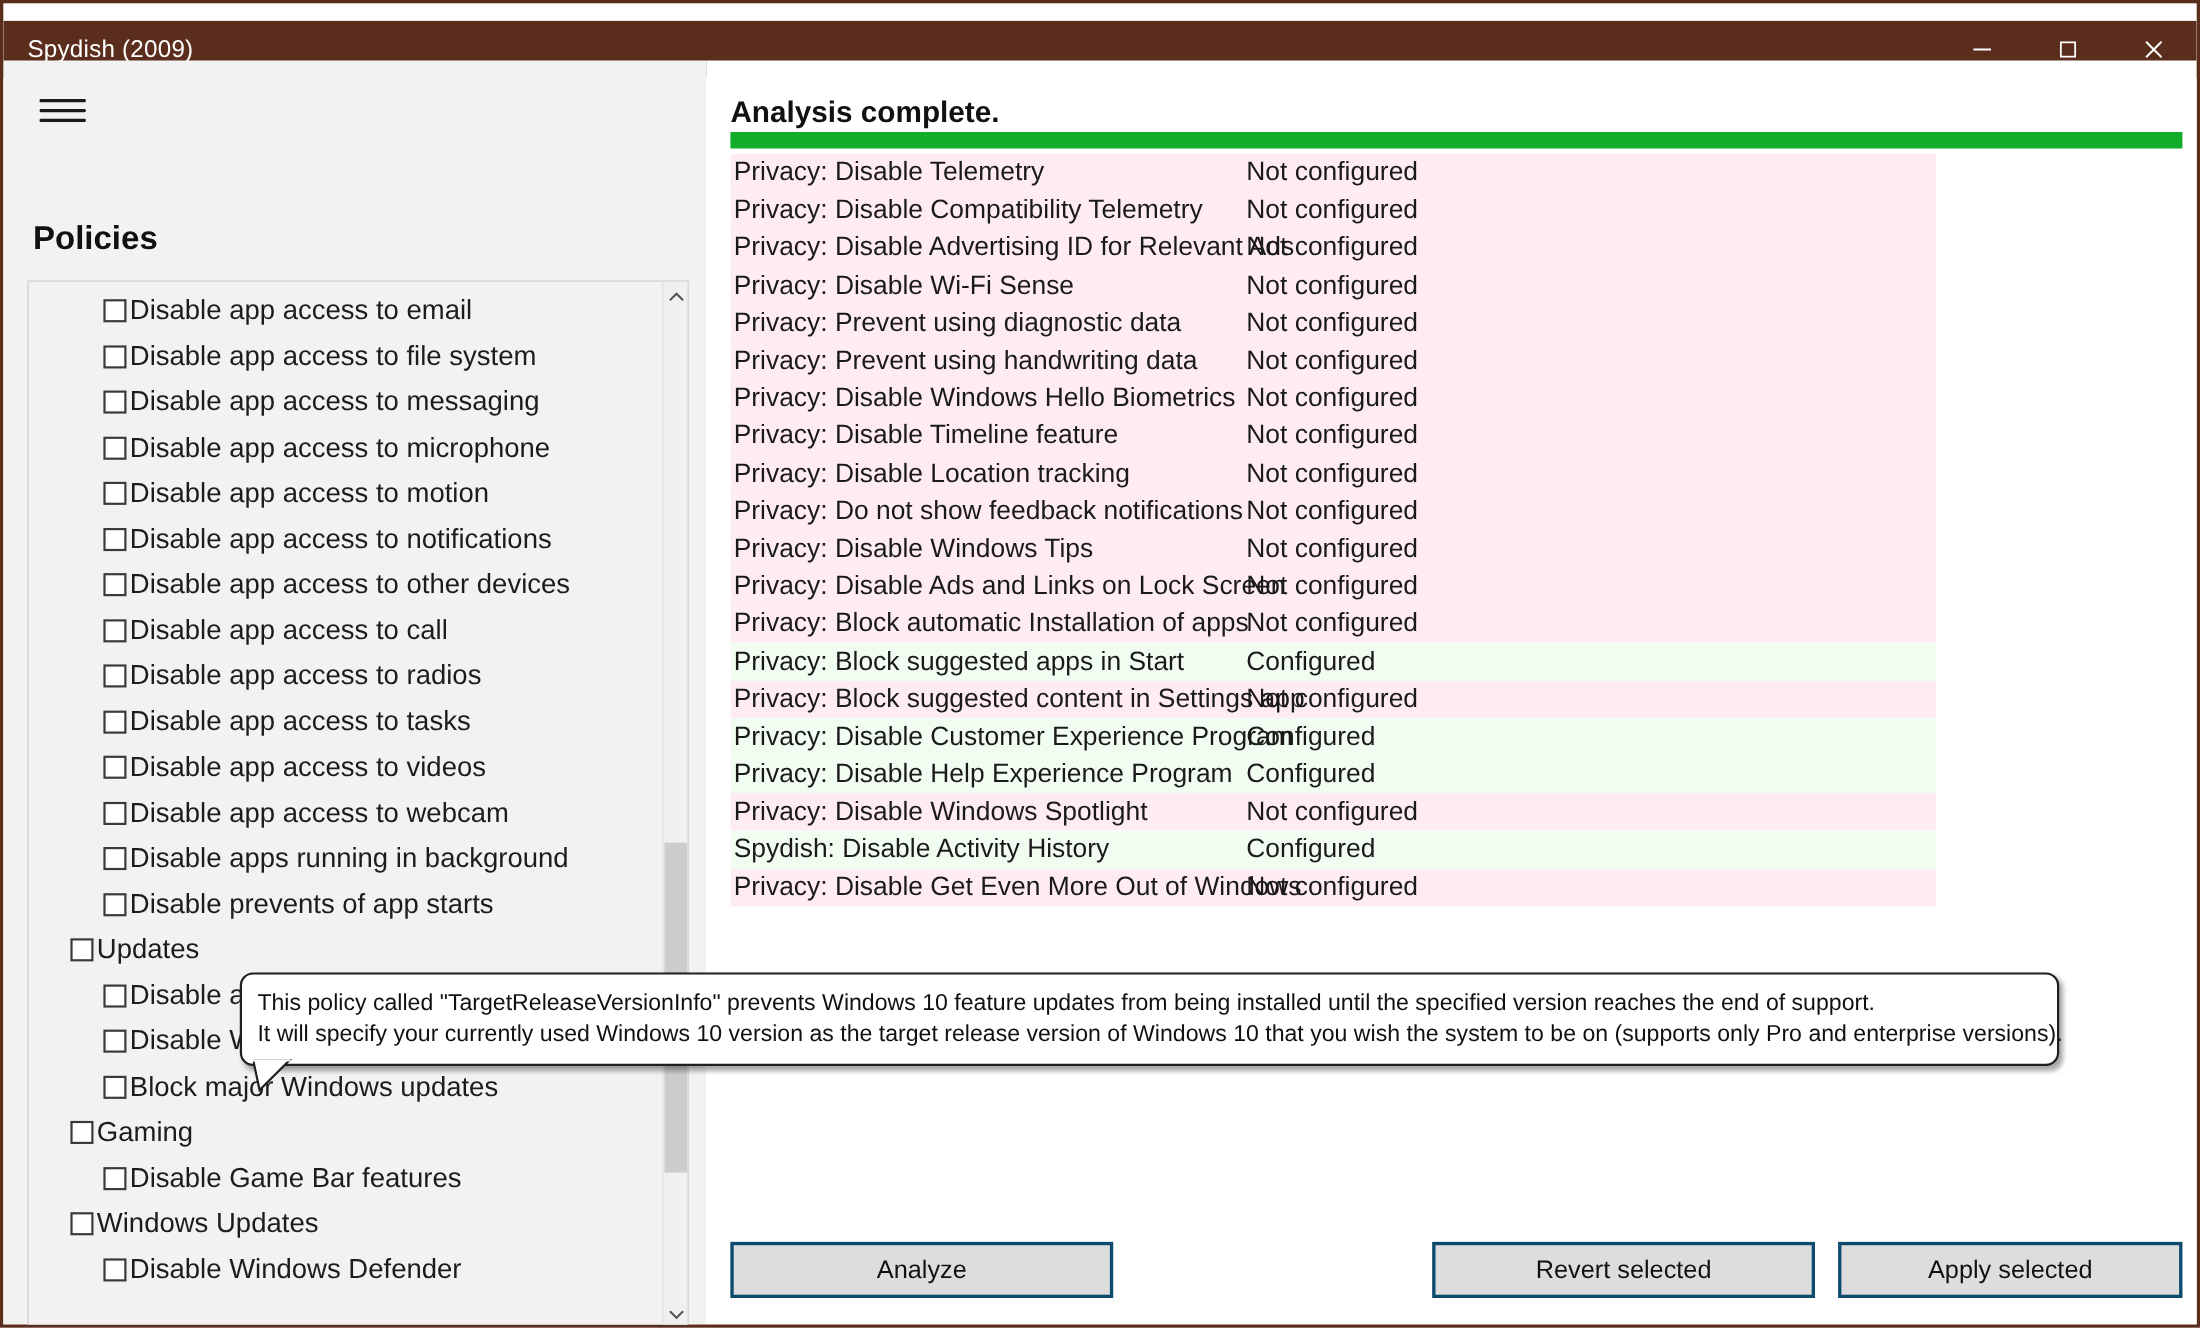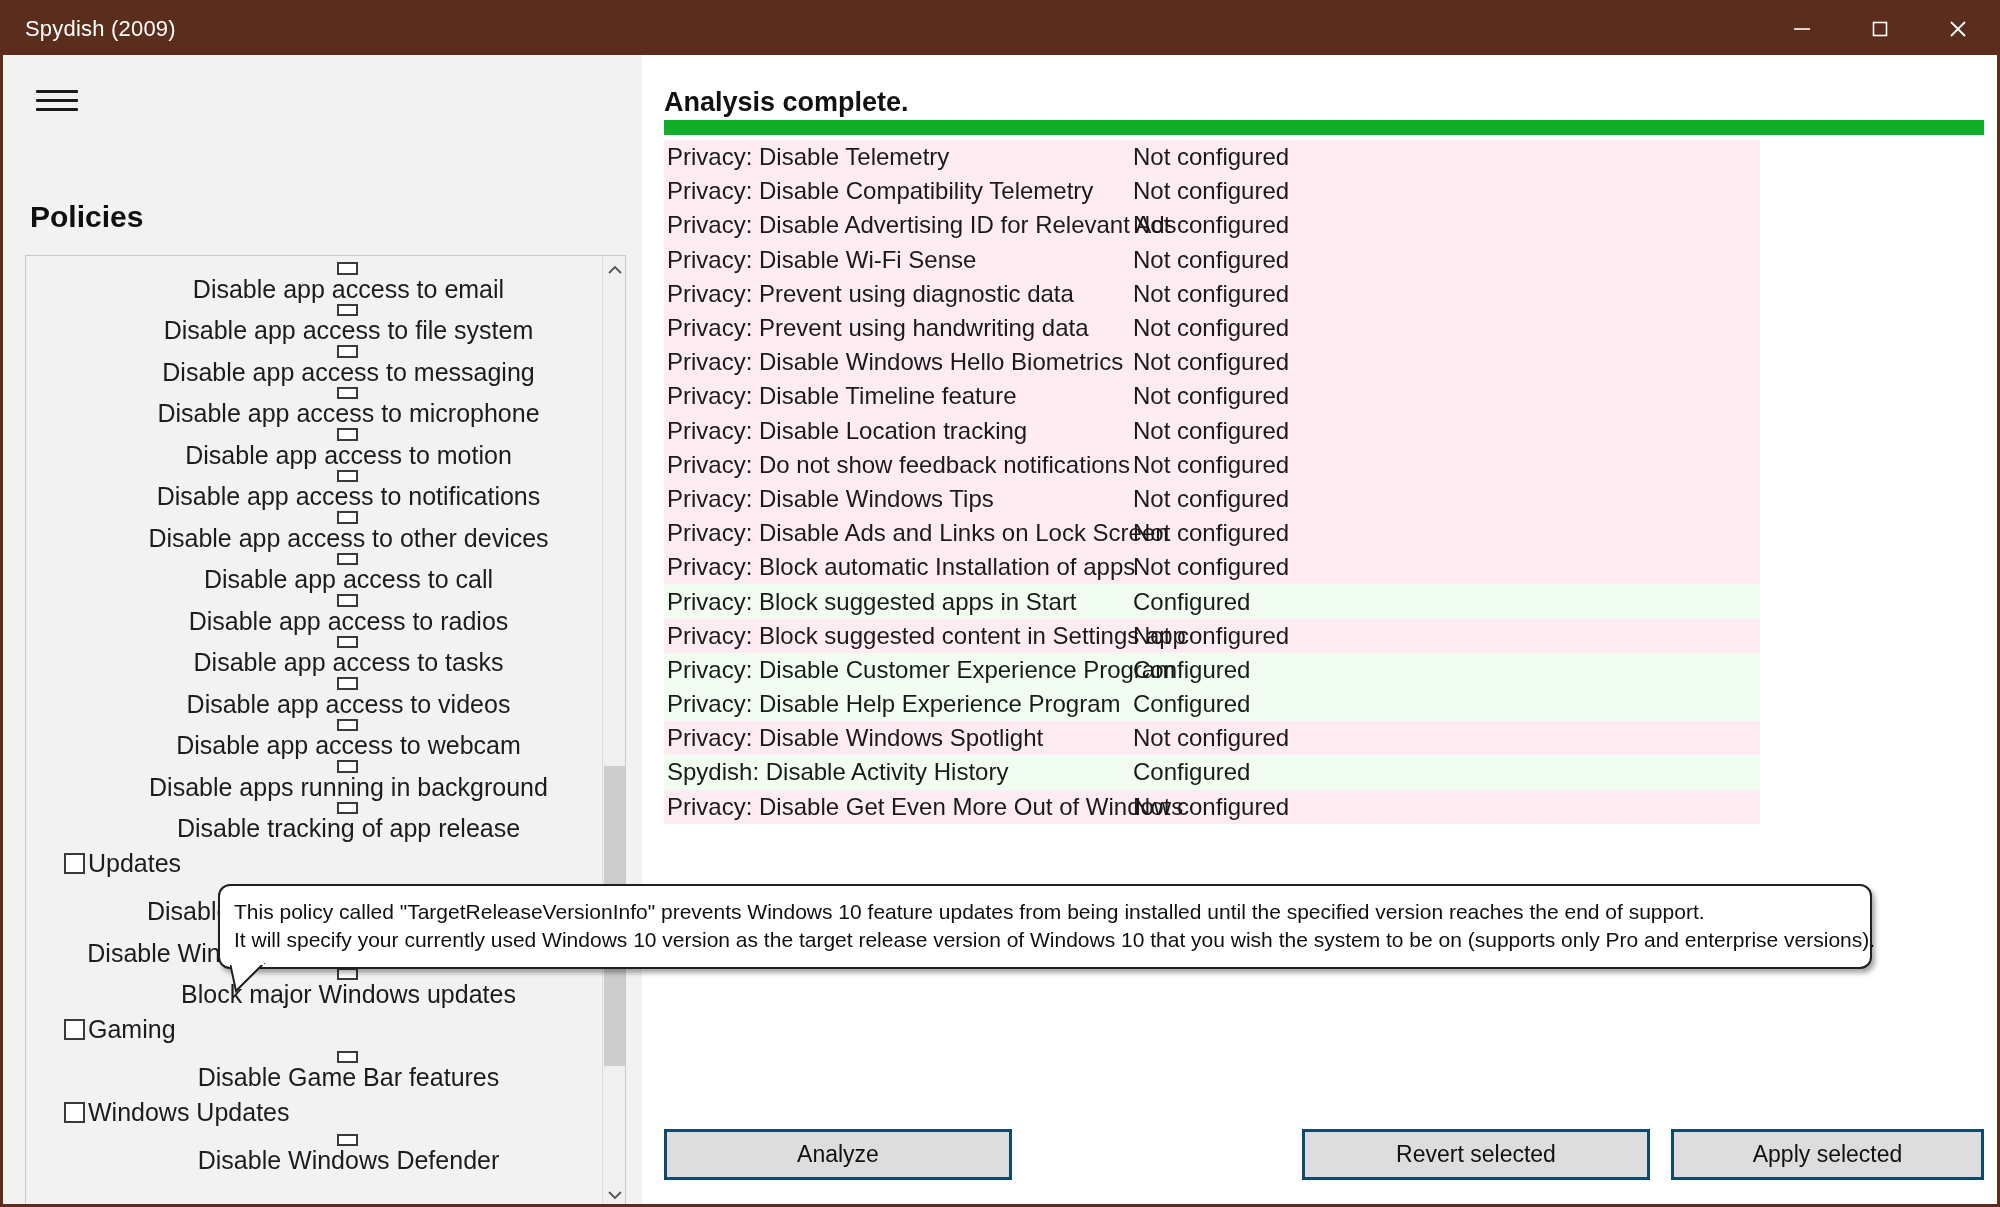--- a/index.html
+++ b/index.html
@@ -19,21 +19,21 @@
     height: 1207px;
     box-sizing: border-box;
     border: 3px solid #5A2D1C;
     background: #ffffff;
     overflow: hidden;
   }
 
   
   .titlebar {
     position: absolute;
-    top: 0; left: 0;
+    top: 16px; left: 0;
     width: 1994px;
     height: 52px;
     background: #5A2D1C;
     display: flex;
     align-items: center;
     justify-content: space-between;
   }
   .titlebar-title {
     color: #ffffff;
     font-size: 22px;
@@ -116,21 +116,21 @@
   .tree-item {
     display: flex;
     align-items: center;
     height: 41.5px;
     font-size: 25px;
     color: #1c1c1c;
     white-space: nowrap;
     cursor: default;
   }
   .tree-item.level0 { padding-left: 38px; }
-  .tree-item.level1 { padding-left: 68px; flex-direction: column; }
+  .tree-item.level1 { padding-left: 68px; }
   .cb {
     width: 21px;
     height: 21px;
     min-width: 21px;
     border: 2px solid #3a3a3a;
     background: #ffffff;
     box-sizing: border-box;
     margin-right: 3px;
     cursor: pointer;
   }
@@ -350,21 +350,21 @@
             <div class="tree-item level1">
               <span class="cb"></span>
               <span>Disable app access to webcam</span>
             </div>
             <div class="tree-item level1">
               <span class="cb"></span>
               <span>Disable apps running in background</span>
             </div>
             <div class="tree-item level1">
               <span class="cb"></span>
-              <span>Disable tracking of app release</span>
+              <span>Disable prevents of app starts</span>
             </div>
             <div class="tree-item level0">
               <span class="cb"></span>
               <span>Updates</span>
             </div>
             <div class="tree-item level1">
               <span class="cb"></span>
               <span>Disable automatic Windows updates</span>
             </div>
             <div class="tree-item level1">

